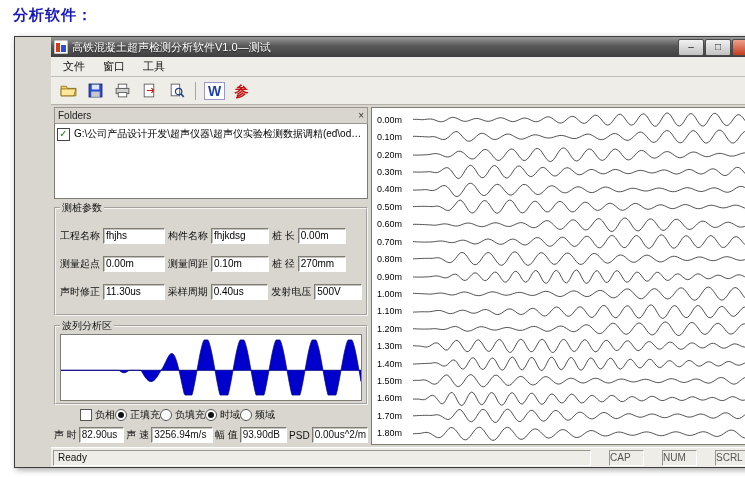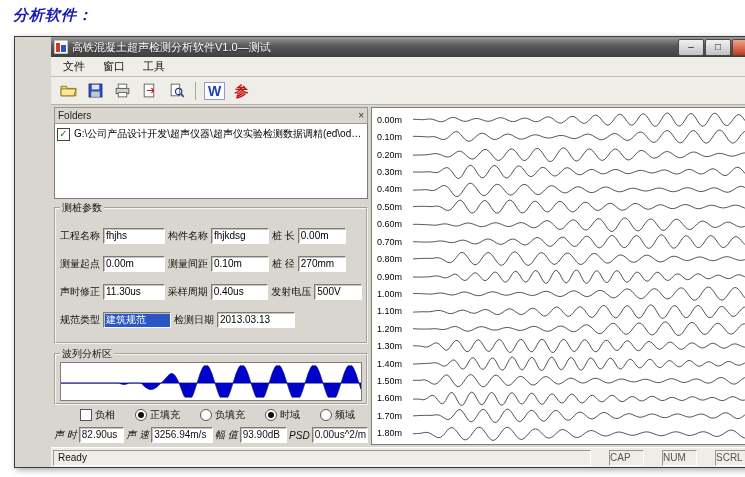--- a/index.html
+++ b/index.html
@@ -1,19 +1,19 @@
 <!DOCTYPE html>
 <html><head>
 <meta charset="utf-8">
 <style>
   html,body{margin:0;padding:0;background:#fff;}
   .page{position:relative;width:745px;height:477px;background:#fff;overflow:hidden;
         font-family:"Liberation Sans","DejaVu Sans",sans-serif;}
   .heading{position:absolute;left:13px;top:6px;font-size:15px;font-weight:bold;
-           font-style:italic;color:#1818b8;letter-spacing:1px;}
+           color:#1818b8;letter-spacing:1px;}
   
   .window{position:absolute;left:14px;top:36px;width:716px;height:430px;
           background:#d9d6cf;border:1px solid #3c3c3c;box-shadow:2px 2px 6px rgba(0,0,0,.35);
           display:flex;flex-direction:column;padding-left:36px;}
   .titlebar{height:20px;background:linear-gradient(#9a9a9a,#585858 45%,#3f3f3f);
             display:flex;align-items:center;gap:4px;padding:0 3px;flex:0 0 auto;}
   .title-icon{width:14px;height:14px;flex:0 0 auto;}
   .title-text{flex:1;color:#fff;font-size:11px;white-space:nowrap;overflow:hidden;
               text-shadow:0 1px 1px rgba(0,0,0,.6);}
   .win-btns{display:flex;gap:1px;}
@@ -51,30 +51,30 @@
   .param-row{display:flex;align-items:center;gap:3px;margin:12px 0;}
   .p-label{font-size:10px;white-space:nowrap;color:#111;}
   .p-val{background:#fff;border:1px solid;border-color:#7f7c76 #fff #fff #7f7c76;
          box-shadow:inset 1px 1px 0 #c6c3bc;font-size:10px;height:14px;line-height:14px;
          padding:0 2px;white-space:nowrap;overflow:hidden;}
   .p-val.selected{background:#2a56c6;color:#fff;}
   .wave-fieldset{flex:1;display:flex;flex-direction:column;min-height:0;}
   .wave-canvas{flex:1;background:#fff;border:1px solid #7f7c76;min-height:0;}
   .wave-canvas svg{width:100%;height:100%;display:block;}
   .controls-row{height:17px;flex:0 0 auto;display:flex;align-items:center;font-size:10px;
-                gap:20px;padding-left:26px;color:#111;overflow:hidden;}
+                gap:0;padding-left:26px;color:#111;overflow:hidden;}
   .ctl-group{display:flex;align-items:center;gap:3px;white-space:nowrap;}
   .chk{width:10px;height:10px;background:#fff;border:1px solid #555;display:inline-block;}
   .rad{width:10px;height:10px;background:#fff;border:1px solid #555;border-radius:50%;
        display:inline-block;position:relative;}
   .rad.on::after{content:"";position:absolute;left:2px;top:2px;right:2px;bottom:2px;
                  background:#111;border-radius:50%;}
   .readouts-row{height:20px;flex:0 0 auto;display:flex;align-items:center;gap:2px;
                 font-size:10px;color:#111;padding-top:2px;overflow:hidden;}
-  .ro-label{white-space:nowrap;font-style:italic;}
+  .ro-label{white-space:nowrap;}
   
   .right-panel{flex:1;display:flex;flex-direction:column;min-width:0;padding:2px 2px 2px 0;}
   .tabbar{height:17px;flex:0 0 auto;display:flex;align-items:flex-end;}
   .tab-scroll{width:15px;height:14px;font-size:7px;line-height:12px;text-align:center;
               background:#d9d6cf;border:1px solid #8a867f;color:#333;margin-right:2px;flex:0 0 auto;}
   .tab{font-size:10px;padding:1px 9px 2px 9px;background:#d9d6cf;border:1px solid #8a867f;
        border-bottom:none;border-radius:3px 3px 0 0;margin-right:-1px;color:#222;white-space:nowrap;}
   .tab.active{background:#f7f6f2;position:relative;z-index:2;}
   .tab-spacer{flex:1;}
   .wave-area{flex:1;min-height:0;background:#fff;border:1px solid #7f7c76;display:flex;}
@@ -204,26 +204,20 @@
             <span class="p-val" style="width:42px">270mm</span>
           </div>
           <div class="param-row">
             <span class="p-label">声时修正</span>
             <span class="p-val" style="width:56px">11.30us</span>
             <span class="p-label">采样周期</span>
             <span class="p-val" style="width:52px">0.40us</span>
             <span class="p-label">发射电压</span>
             <span class="p-val" style="width:42px">500V</span>
           </div>
-          <div class="param-row">
-            <span class="p-label">规范类型</span>
-            <span class="p-val selected" style="width:62px">建筑规范</span>
-            <span class="p-label">检测日期</span>
-            <span class="p-val" style="width:72px">2013.03.13</span>
-          </div>
         </fieldset>
 
         <fieldset class="wave-fieldset">
           <legend>波列分析区</legend>
           <div class="wave-canvas">
             <svg id="left-wave" preserveAspectRatio="none" viewBox="0 0 300 92">
                 <line x1="0" y1="50" x2="300" y2="50" stroke="#000080" stroke-width="0.6"></line>
                 <path d="M0,50 L0,50.0 L1,50.0 L2,50.0 L3,50.0 L4,50.0 L5,50.0 L6,50.0 L7,50.0 L8,50.0 L9,50.0 L10,50.0 L11,50.0 L12,50.0 L13,50.0 L14,50.0 L15,50.0 L16,50.0 L17,50.0 L18,50.0 L19,50.0 L20,50.0 L21,50.0 L22,50.0 L23,50.0 L24,50.0 L25,50.0 L26,50.0 L27,50.0 L28,50.0 L29,50.0 L30,50.0 L31,50.0 L32,50.0 L33,50.0 L34,50.0 L35,50.0 L36,50.0 L37,50.0 L38,50.0 L39,50.0 L40,50.0 L41,50.0 L42,50.0 L43,50.0 L44,50.0 L45,50.0 L46,50.0 L47,50.0 L48,50.0 L49,50.0 L50,50.0 L51,50.0 L52,50.0 L53,50.0 L54,50.0 L55,50.0 L56,50.0 L57,50.0 L58,50.0 L59,51.1 L60,52.1 L61,52.8 L62,53.3 L63,53.5 L64,53.3 L65,52.8 L66,52.1 L67,51.1 L68,50.0 L69,50.0 L70,50.0 L71,50.0 L72,50.0 L73,50.0 L74,50.0 L75,50.0 L76,50.0 L77,50.0 L78,50.0 L79,50.0 L80,50.0 L81,52.5 L82,54.9 L83,57.3 L84,59.4 L85,61.3 L86,62.9 L87,64.3 L88,65.2 L89,65.8 L90,66.0 L91,65.8 L92,65.2 L93,64.3 L94,62.9 L95,61.3 L96,59.4 L97,57.3 L98,54.9 L99,52.5 L100,50.0 L101,48.0 L102,45.6 L103,42.9 L104,40.0 L105,37.0 L106,34.1 L107,31.4 L108,29.1 L109,27.4 L110,26.4 L111,26.1 L112,26.8 L113,28.4 L114,31.0 L115,34.5 L116,38.9 L117,44.1 L118,50.0 L119,56.4 L120,63.0 L121,69.7 L122,76.2 L123,82.3 L124,85.0 L125,85.0 L126,85.0 L127,85.0 L128,85.0 L129,85.0 L130,85.0 L131,85.0 L132,79.6 L133,73.0 L134,65.7 L135,58.0 L136,50.0 L137,42.0 L138,34.3 L139,27.0 L140,20.4 L141,14.8 L142,10.2 L143,7.0 L144,7.0 L145,7.0 L146,7.0 L147,7.0 L148,10.2 L149,14.8 L150,20.4 L151,27.0 L152,34.3 L153,42.0 L154,50.0 L155,58.0 L156,65.7 L157,73.0 L158,79.6 L159,85.0 L160,85.0 L161,85.0 L162,85.0 L163,85.0 L164,85.0 L165,85.0 L166,85.0 L167,85.0 L168,79.6 L169,73.0 L170,65.7 L171,58.0 L172,50.0 L173,42.0 L174,34.3 L175,27.0 L176,20.4 L177,14.8 L178,10.2 L179,7.0 L180,7.0 L181,7.0 L182,7.0 L183,7.0 L184,10.2 L185,14.8 L186,20.4 L187,27.0 L188,34.3 L189,42.0 L190,50.0 L191,58.0 L192,65.7 L193,73.0 L194,79.6 L195,85.0 L196,85.0 L197,85.0 L198,85.0 L199,85.0 L200,85.0 L201,85.0 L202,85.0 L203,85.0 L204,79.6 L205,73.0 L206,65.7 L207,58.0 L208,50.0 L209,42.0 L210,34.3 L211,27.0 L212,20.4 L213,14.8 L214,10.2 L215,7.0 L216,7.0 L217,7.0 L218,7.0 L219,7.0 L220,10.2 L221,14.8 L222,20.4 L223,27.0 L224,34.3 L225,42.0 L226,50.0 L227,58.0 L228,65.7 L229,73.0 L230,79.6 L231,85.0 L232,85.0 L233,85.0 L234,85.0 L235,85.0 L236,85.0 L237,85.0 L238,85.0 L239,85.0 L240,79.6 L241,73.0 L242,65.7 L243,58.0 L244,50.0 L245,42.0 L246,34.3 L247,27.0 L248,20.4 L249,14.8 L250,10.2 L251,7.0 L252,7.0 L253,7.0 L254,7.0 L255,7.0 L256,10.2 L257,14.8 L258,20.4 L259,27.0 L260,34.3 L261,42.0 L262,50.0 L263,58.0 L264,65.7 L265,73.0 L266,79.6 L267,85.0 L268,85.0 L269,85.0 L270,85.0 L271,85.0 L272,85.0 L273,85.0 L274,85.0 L275,85.0 L276,79.6 L277,73.0 L278,65.7 L279,58.0 L280,50.0 L281,42.0 L282,34.3 L283,27.0 L284,20.4 L285,14.8 L286,10.2 L287,7.0 L288,7.0 L289,7.0 L290,7.0 L291,7.0 L292,10.2 L293,14.8 L294,20.4 L295,27.0 L296,34.3 L297,42.0 L298,50.0 L299,58.0 L300,65.7 L300,50 Z" fill="#0000cc" stroke="#000080" stroke-width="0.8"></path>
               </svg>
           </div>

